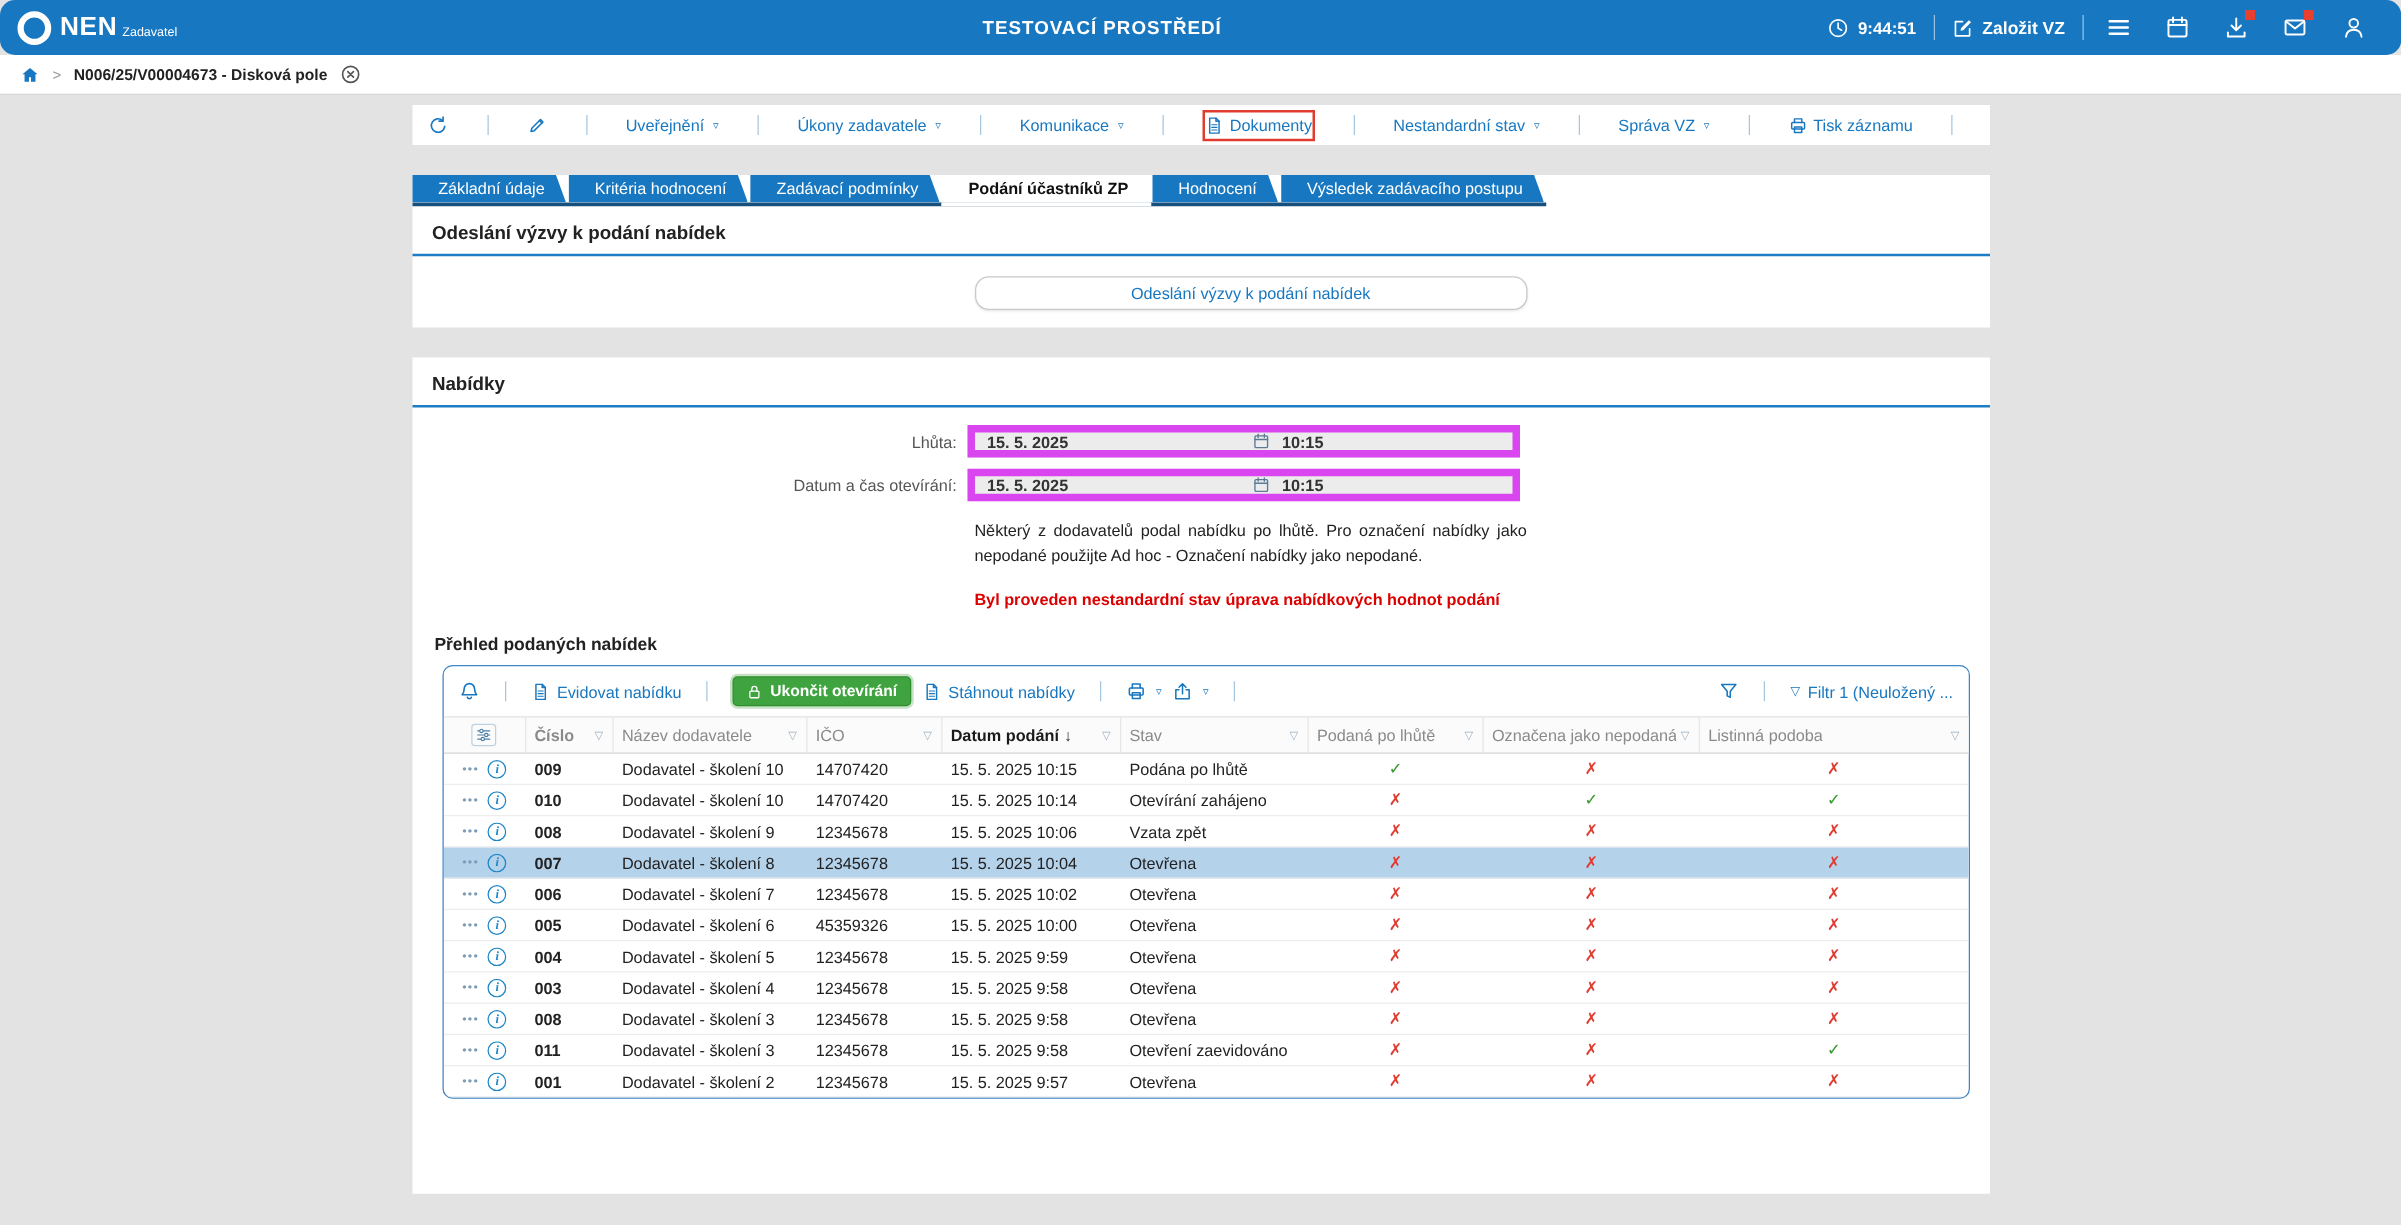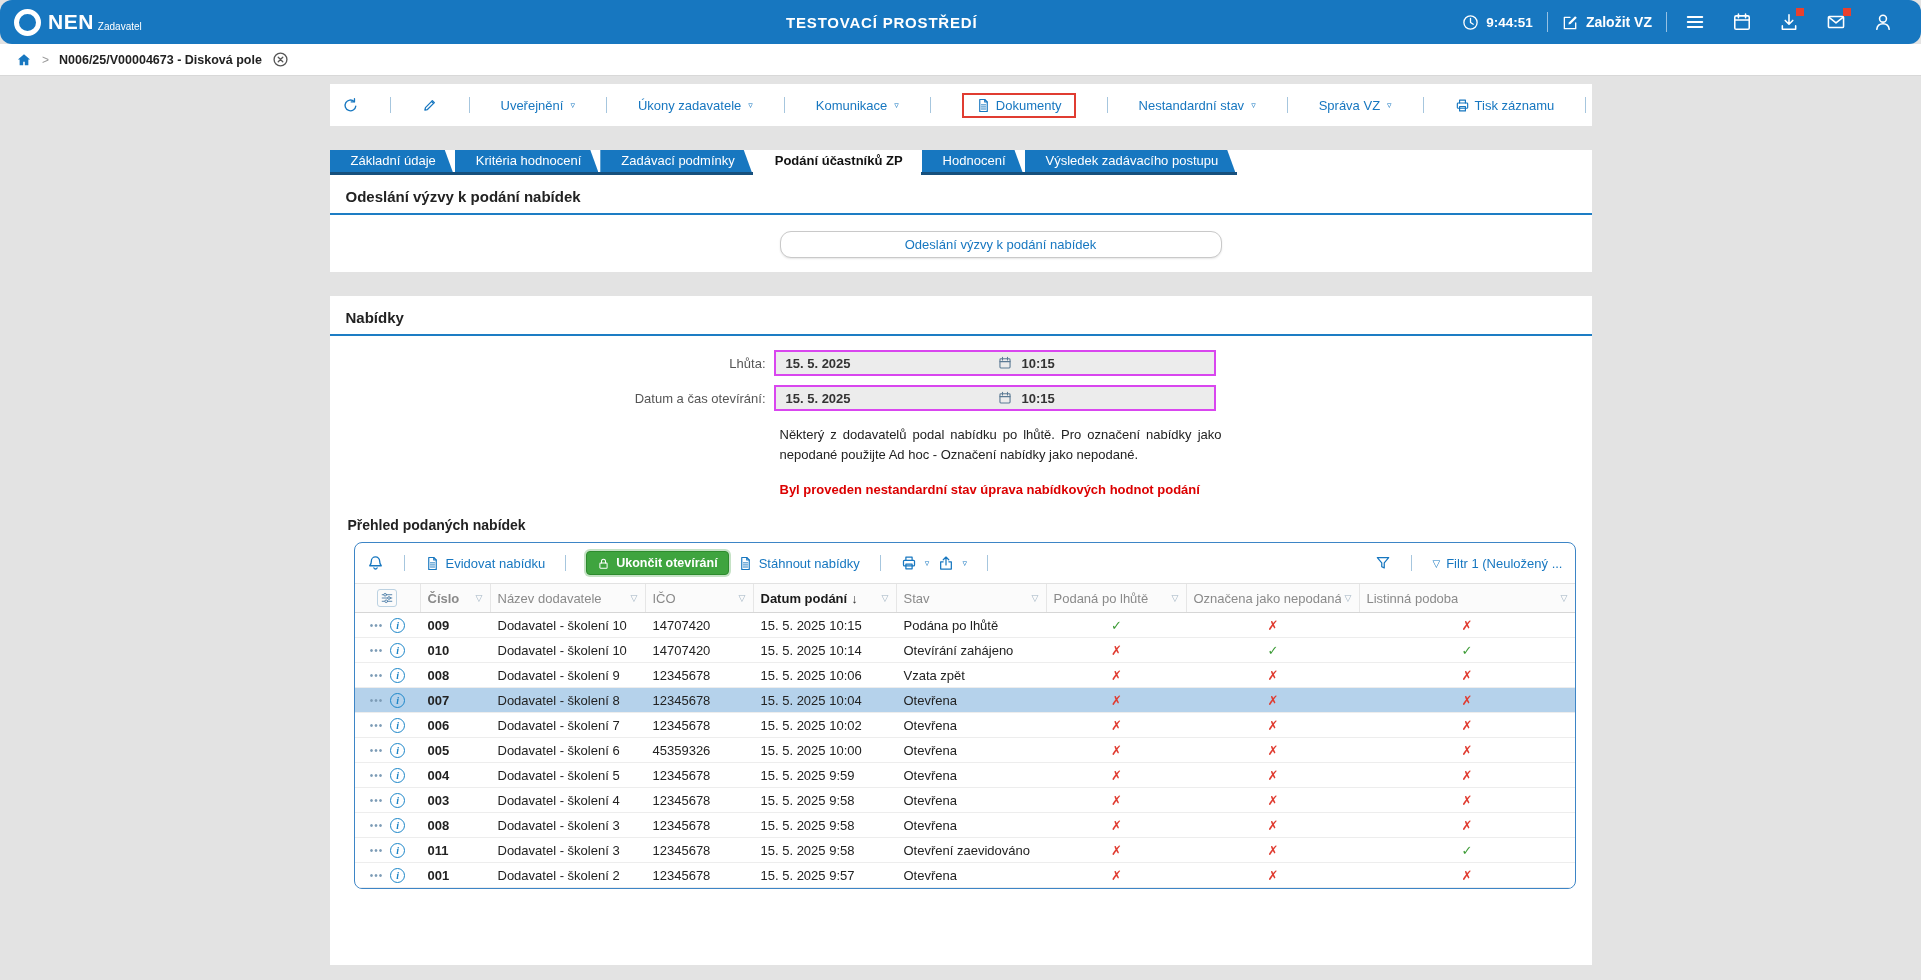--- a/index.html
+++ b/index.html
@@ -31,42 +31,42 @@
 .bc-home{color:var(--brand-blue,#1777c0);cursor:pointer;}
 .bc-sep{color:#999;font-size:12px;}
 .bc-text{font-weight:bold;font-size:12.5px;color:#222;}
 .bc-close{width:17px;height:17px;color:#555;cursor:pointer;}
 
 
 .panel{width:1262px;margin:8px auto 0;}
 .card{background:#fff;}
 
 
-.toolbar-card{height:42px;display:flex;align-items:center;padding:0 12px;margin-bottom:24px;gap:20px;}
+.toolbar-card{height:32px;display:flex;align-items:center;padding:0 12px;margin-bottom:24px;gap:20px;}
 .titem{display:inline-flex;align-items:center;gap:5px;color:var(--brand-blue,#1777c0);cursor:pointer;white-space:nowrap;}
 .dd{font-size:9px;color:var(--brand-blue,#1777c0);margin-left:2px;}
 .tbsep{width:1px;height:16px;background:#a6c6de;margin:0 11px;flex:none;}
-.hl-red{border:2px solid var(--cross-red,#e03c31);padding:3px 12px;}
+.hl-red{border:2px solid var(--cross-red,#e03c31);padding:3px 0;}
 .tb-icon{color:var(--brand-blue,#1777c0);cursor:pointer;}
 
 
 .card-main{margin-bottom:24px;padding-bottom:8px;}
 .tabbar{display:flex;width:max-content;border-bottom:3px solid #17507d;}
 .tab{height:22px;line-height:22px;background:var(--brand-blue,#1777c0);color:#fff;font-size:13px;padding:0 17px 0 21px;margin-right:2px;cursor:pointer;white-space:nowrap;clip-path:polygon(0 0,calc(100% - 8px) 0,100% 100%,0 100%);}
 .tab.active{background:#fff;color:#111;font-weight:bold;clip-path:none;position:relative;}
 .tab.active::after{content:"";position:absolute;left:-1px;right:-1px;bottom:-3px;height:3px;background:#fff;}
 .section-title{font-size:15px;font-weight:bold;color:#222;padding:13px 16px 8px;border-bottom:2px solid #1d7dc4;}
 .send-call-btn{display:block;width:442px;margin:16px 0 6px 450px;background:#fff;border:1px solid #c9c9c9;border-radius:11px;color:var(--brand-blue,#1777c0);font-size:13px;font-family:inherit;padding:5px 0;text-align:center;cursor:pointer;box-shadow:0 1px 2px rgba(0,0,0,.1);}
 
 
 .card-bids{padding-bottom:76px;}
 #fields{padding-top:14px;}
 .field-row{display:flex;align-items:center;margin-bottom:9px;}
 .field-label{width:444px;text-align:right;padding-right:8px;color:#555;}
-.field-input{width:442px;height:26px;background:#ececec;border:2px solid #d946ef;display:flex;align-items:center;padding:0 10px;font-weight:bold;color:#333;cursor:default;}
+.field-input{width:442px;height:26px;background:#ececec;border:6px solid #d946ef;display:flex;align-items:center;padding:0 10px;font-weight:bold;color:#333;cursor:default;}
 .fi-date{width:212px;}
 .calgray{color:#5b7a94;}
 .fi-time{margin-left:10px;}
 .content-col{margin-left:450px;width:442px;}
 .note{margin-top:14px;text-align:justify;line-height:1.5;color:#222;}
 .warning{margin-top:18px;font-weight:bold;color:#dc0000;}
 .grid-title{font-size:14px;font-weight:bold;color:#222;margin:20px 0 9px 18px;}
 
 
 .grid-wrap{margin:0 16px 0 24px;border:1px solid #3d85c6;border-radius:8px;overflow:hidden;background:#fff;}

